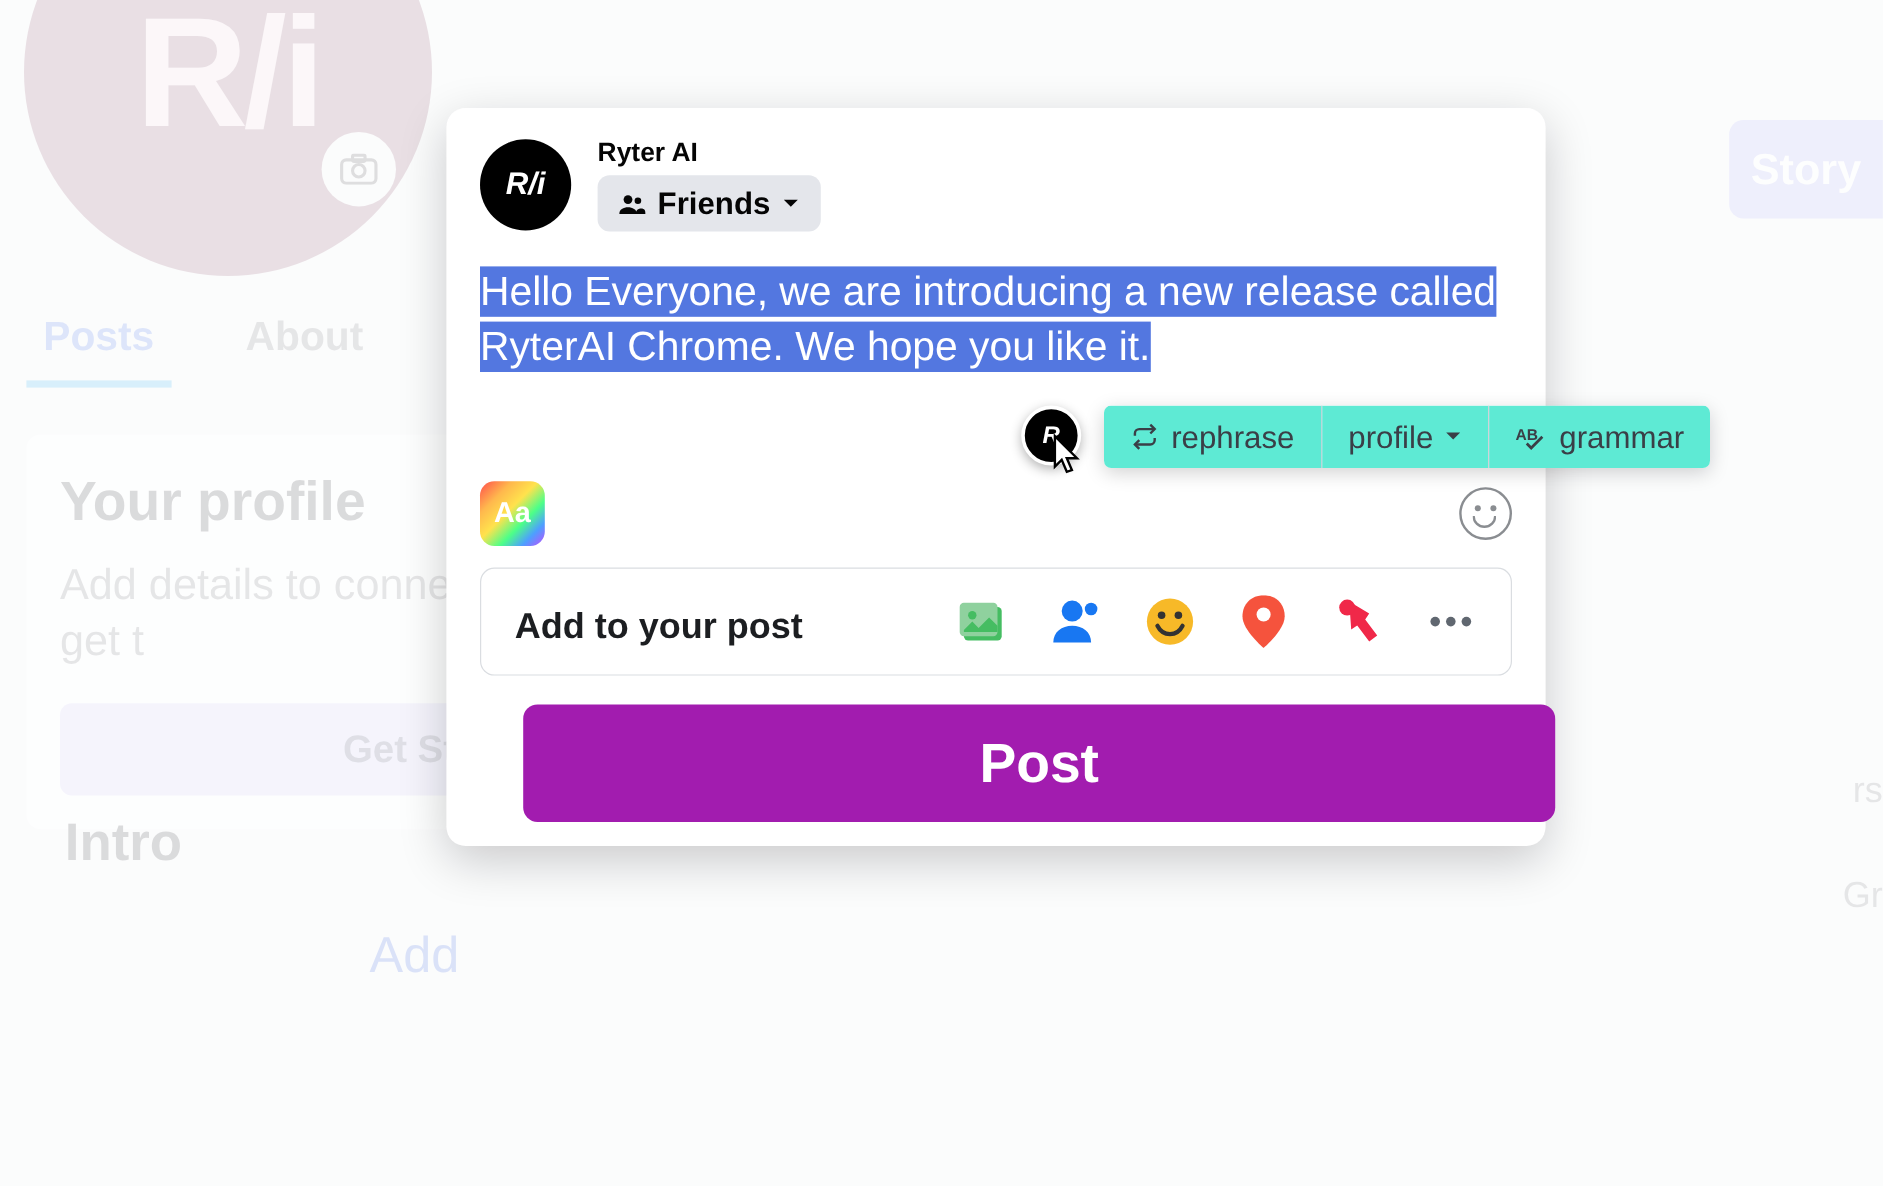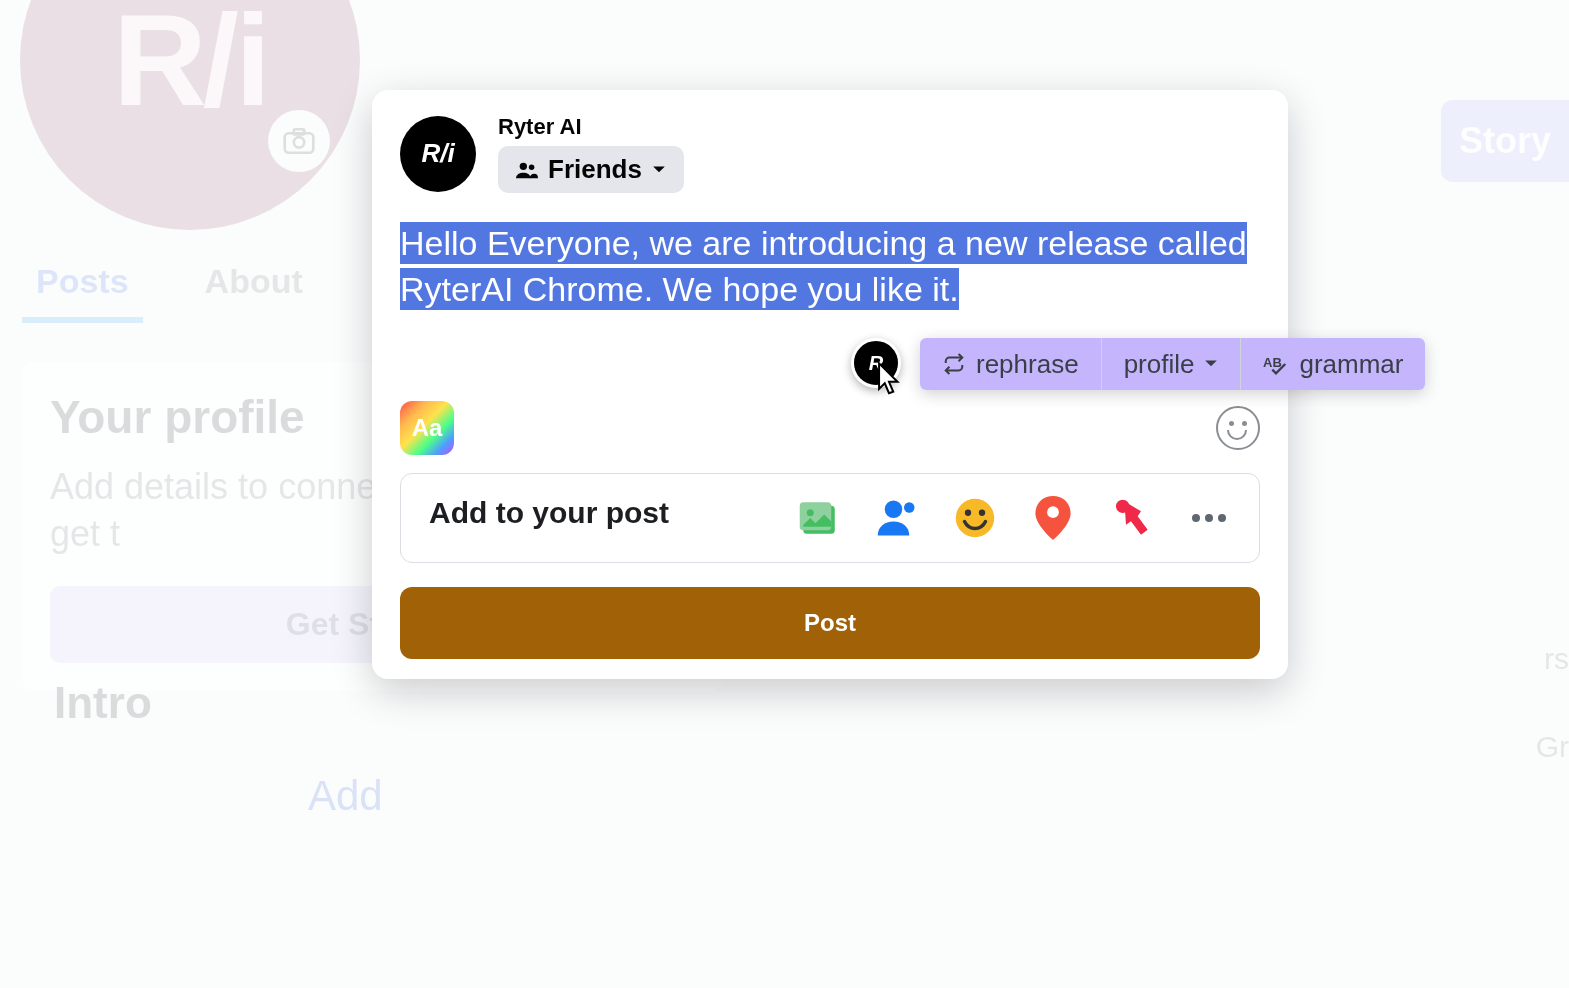--- a/index.html
+++ b/index.html
@@ -255,39 +255,40 @@
   border-top: none;
   border-radius: 0 0 20px 20px;
   bottom: 8px; left: 9px;
 }
 
 .addto-bar {
   border: 1.5px solid #dadde1;
   border-radius: 12px;
   padding: 22px 28px;
   display: flex;
-  align-items: flex-start;
+  align-items: flex-end;
   justify-content: space-between;
   gap: 32px;
 }
 .addto-label { font-size: 30px; font-weight: 600; color: #1c1e21; }
 .addto-icons { display: flex; align-items: center; gap: 34px; }
 .addto-icons .ico { width: 44px; height: 44px; display: flex; align-items: center; justify-content: center; cursor: pointer; }
 
 .post-btn {
   margin-top: 24px;
   width: 100%;
-  background: #a16207;
-  color: #fff;
-  font-size: 24px;
+  background: #a21caf;
+  color: #fff;
+  font-size: 46px;
   font-weight: 700;
   padding: 22px;
   border: none;
   border-radius: 12px;
   cursor: pointer;
+  margin-left: 36px;
 }
 
 
 .ryter-badge {
   position: absolute;
   left: 851px;
   top: 338px;
   width: 50px;
   height: 50px;
   border-radius: 50%;
@@ -316,21 +317,21 @@
   left: 920px;
   top: 338px;
   height: 52px;
   display: flex;
   z-index: 25;
   box-shadow: 0 4px 16px rgba(0,0,0,0.18);
   border-radius: 6px;
   overflow: hidden;
 }
 .ryter-toolbar button {
-  background: #c4b5fd;
+  background: #5eead4;
   border: none;
   border-right: 1px solid #d0d3d9;
   padding: 0 22px;
   font-size: 26px;
   color: #3a3f47;
   font-weight: 500;
   display: flex;
   align-items: center;
   gap: 10px;
   cursor: pointer;

